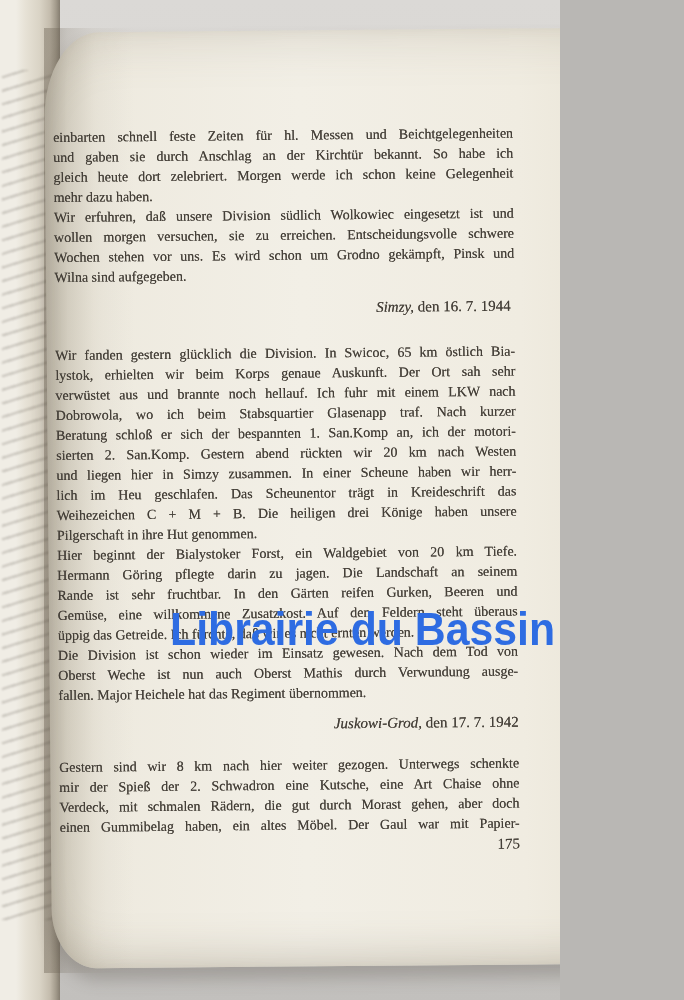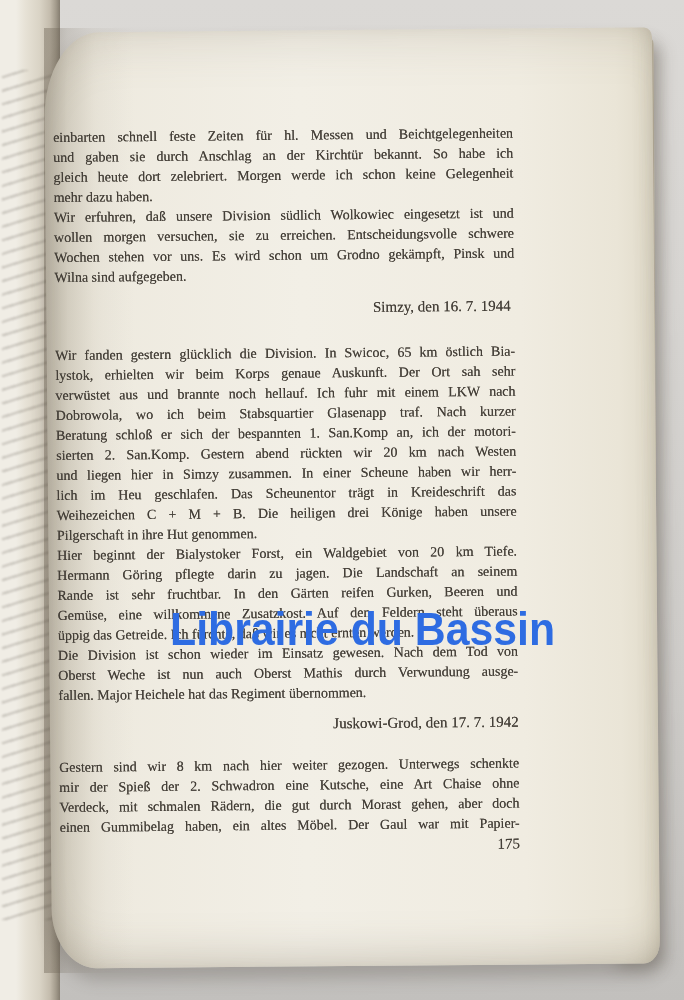--- a/index.html
+++ b/index.html
@@ -1,17 +1,17 @@
 <!DOCTYPE html>
 <html><head>
 <meta charset="utf-8">
 <style>
   html,body{margin:0;padding:0;background:#b9b7b4;}
   .photo{
-    position:relative;width:684px;height:1000px;overflow:hidden;
+    position:relative;width:560px;height:1000px;overflow:hidden;
     background:linear-gradient(180deg,#dbd9d6 0%,#d7d5d2 30%,#cfcdca 65%,#c2c0bd 100%);
     font-family:"Liberation Serif", serif;
   }
   
   .page-stack{
     position:absolute;left:608px;top:36px;width:48px;height:922px;
     transform:rotate(-0.3deg);border-radius:4px 8px 8px 4px;
     background:linear-gradient(90deg,
       #ece6d7 0 4px,#c6beac 4px 5px,#ebe4d3 5px 11px,#c2baa8 11px 12px,
       #e6dfcc 12px 18px,#bdb5a3 18px 19px,#ddd4bf 19px 30px,#cfc5ae 30px 44px,#b9b09c 44px 48px);
@@ -51,21 +51,21 @@
     transform:rotate(-0.55deg);transform-origin:0 0;
     font-size:14px;line-height:20px;color:#443f38;
     text-shadow:0 0 .5px rgba(68,62,54,.85);
   }
   .para{margin:0;}
   .tline{text-align:justify;text-align-last:justify;height:20px;white-space:nowrap;}
   .tline.last{text-align-last:left;}
   .dateline{font-size:15px;text-align:right;}
   .dl-a{padding-right:4px;margin-top:12px;margin-bottom:26px;}
   .dl-b{padding-right:0px;margin-top:10px;margin-bottom:22px;}
-  .place{}
+  .place{font-style:italic;}
   .pagenum{text-align:right;padding-right:-4px;margin-top:0;font-size:15px;}
   
   .watermark{
     position:absolute;left:170px;top:602px;z-index:30;white-space:nowrap;
     font-family:"Liberation Sans", sans-serif;font-weight:bold;font-size:46px;
     color:#2e6ce2;transform:scaleX(.93);transform-origin:left center;
     letter-spacing:0;
   }
 </style>
 </head>

